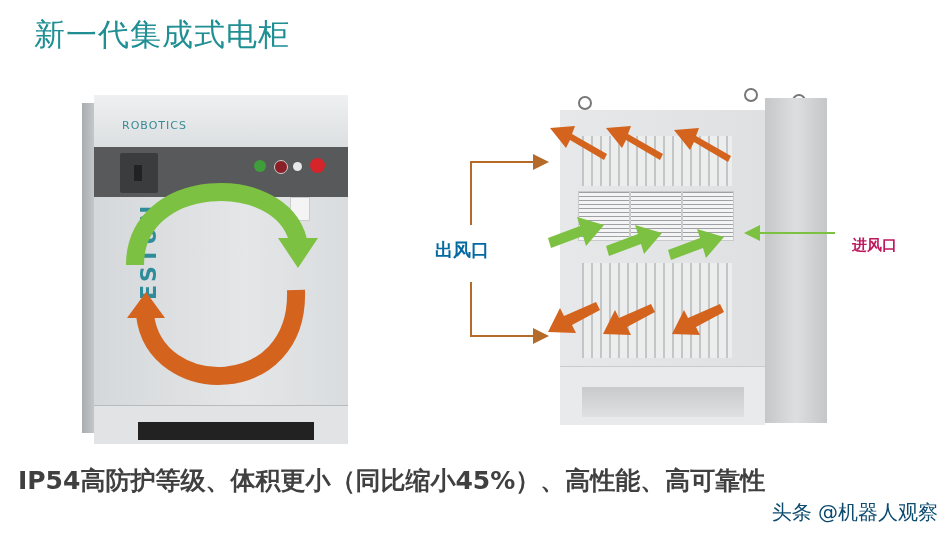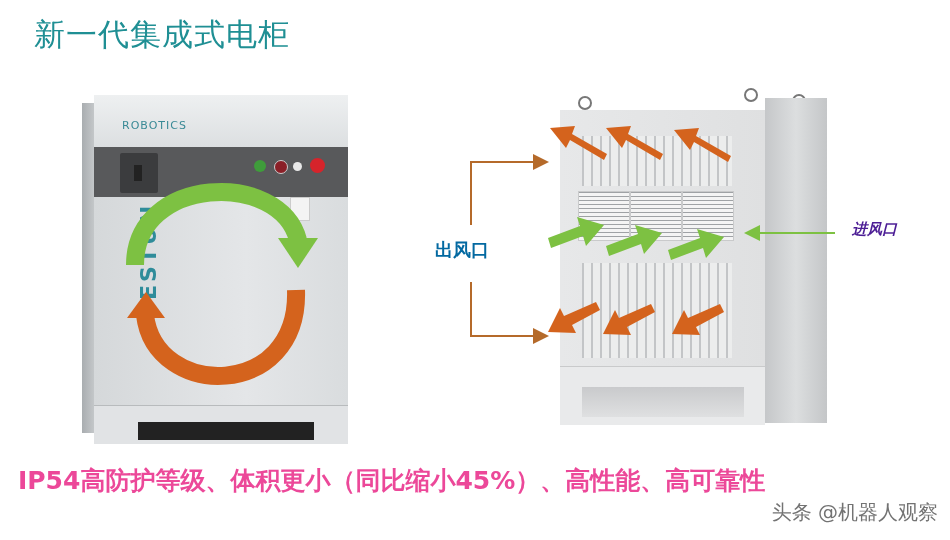--- a/index.html
+++ b/index.html
@@ -1,19 +1,19 @@
 <!DOCTYPE html>
 <html><head>
 <meta charset="utf-8">
 <style>
   html,body{margin:0;padding:0;}
   body{width:950px;height:540px;background:#ffffff;position:relative;overflow:hidden;font-family:"DejaVu Sans","Liberation Sans",sans-serif;}
   .title{position:absolute;left:34px;top:14px;font-size:31px;font-weight:normal;color:#1f8f94;letter-spacing:1px;}
-  .footer{position:absolute;left:18px;top:464px;font-size:25px;font-weight:bold;color:#ec4899;letter-spacing:0px;}
-  .watermark{position:absolute;right:12px;top:499px;font-size:20px;color:#737373;}
+  .footer{position:absolute;left:18px;top:464px;font-size:25px;font-weight:bold;color:#404040;letter-spacing:0px;}
+  .watermark{position:absolute;right:12px;top:499px;font-size:20px;color:#0c4a6e;}
   
   .lcab{position:absolute;left:82px;top:95px;width:268px;height:345px;padding-left:35px;}
   .lcab .top{position:absolute;left:12px;top:0;width:254px;height:52px;background:linear-gradient(#eef0f1,#dcdfe1);}
   .lcab .side{position:absolute;left:0;top:8px;width:14px;height:330px;background:linear-gradient(90deg,#a9adb0,#c8cbcd);}
   .lcab .logo-text{position:absolute;left:28px;top:24px;font-size:11px;color:#3a8a96;letter-spacing:1px;}
   .lcab .panel{position:absolute;left:12px;top:52px;width:254px;height:50px;background:#58595b;}
   .lcab .switch{position:absolute;left:26px;top:6px;width:38px;height:40px;background:#3b3c3e;border-radius:2px;}
   .lcab .switch:after{content:"";position:absolute;left:14px;top:12px;width:8px;height:16px;background:#222;}
   .lcab .btn{position:absolute;top:13px;width:12px;height:12px;border-radius:50%;}
   .lcab .body{position:absolute;left:12px;top:102px;width:254px;height:215px;background:linear-gradient(90deg,#d5d8da,#e4e6e8 60%,#d9dcde);}
@@ -24,21 +24,21 @@
   
   .rcab{position:absolute;left:560px;top:98px;width:270px;height:340px;}
   .rcab .front{position:absolute;left:0;top:12px;width:205px;height:300px;background:linear-gradient(90deg,#e7e8e9,#dfe0e1);}
   .rcab .side{position:absolute;left:205px;top:0;width:62px;height:325px;background:linear-gradient(90deg,#c5c7c9,#dcdedf 50%,#c4c6c8);}
   .rcab .base{position:absolute;left:0;top:268px;width:205px;height:58px;background:#e9eaeb;border-top:1px solid #c9cacb;}
   .rcab .base .slot{position:absolute;left:22px;top:20px;width:162px;height:30px;background:linear-gradient(#c9cacc,#dfe0e1);}
   .rcab .louver{position:absolute;background:repeating-linear-gradient(90deg,#c3c5c7 0 2px,#eceded 2px 9px);}
   .rcab .fan{position:absolute;top:93px;width:50px;height:48px;background:repeating-linear-gradient(#9fa2a5 0 1px,#f4f4f4 1px 4px);border:1px solid #c9cacb;}
   .rcab .eye{position:absolute;width:10px;height:10px;border:2px solid #777;border-radius:50%;}
   .lbl-out{position:absolute;left:435px;top:238px;font-size:18px;color:#0369a1;font-weight:bold;}
-  .lbl-in{position:absolute;left:852px;top:220px;font-size:15px;font-weight:bold;color:#4c1d95;font-style:italic;}
+  .lbl-in{position:absolute;left:852px;top:236px;font-size:15px;font-weight:bold;color:#be185d;}
   svg{position:absolute;left:0;top:0;}
 </style>
 </head>
 <body>
 
 <div class="title">新一代集成式电柜</div>
 
 <div class="lcab">
   <div class="side"></div>
   <div class="top">

